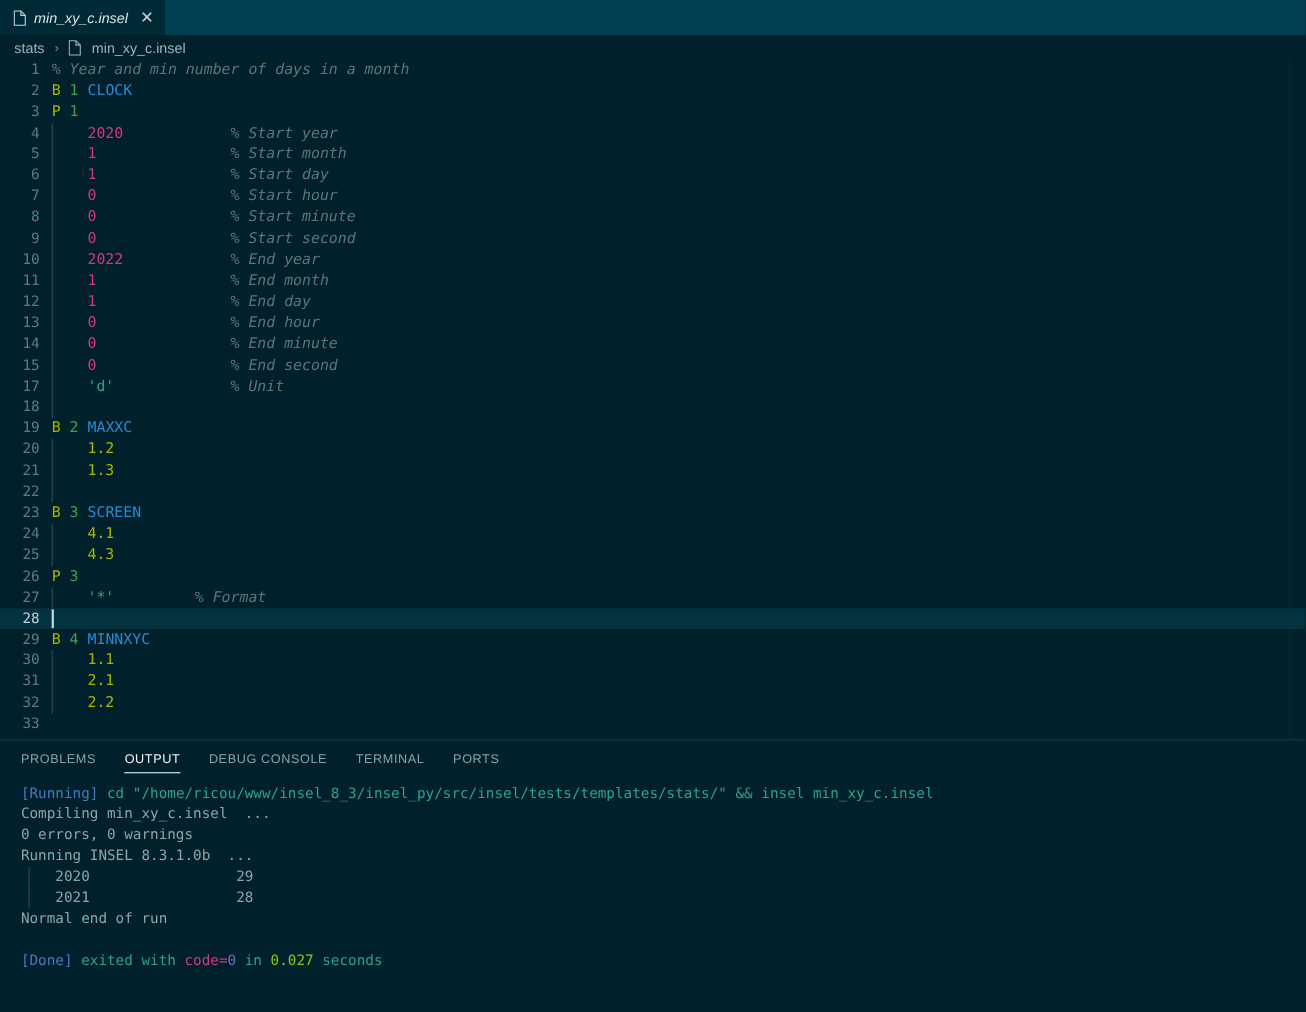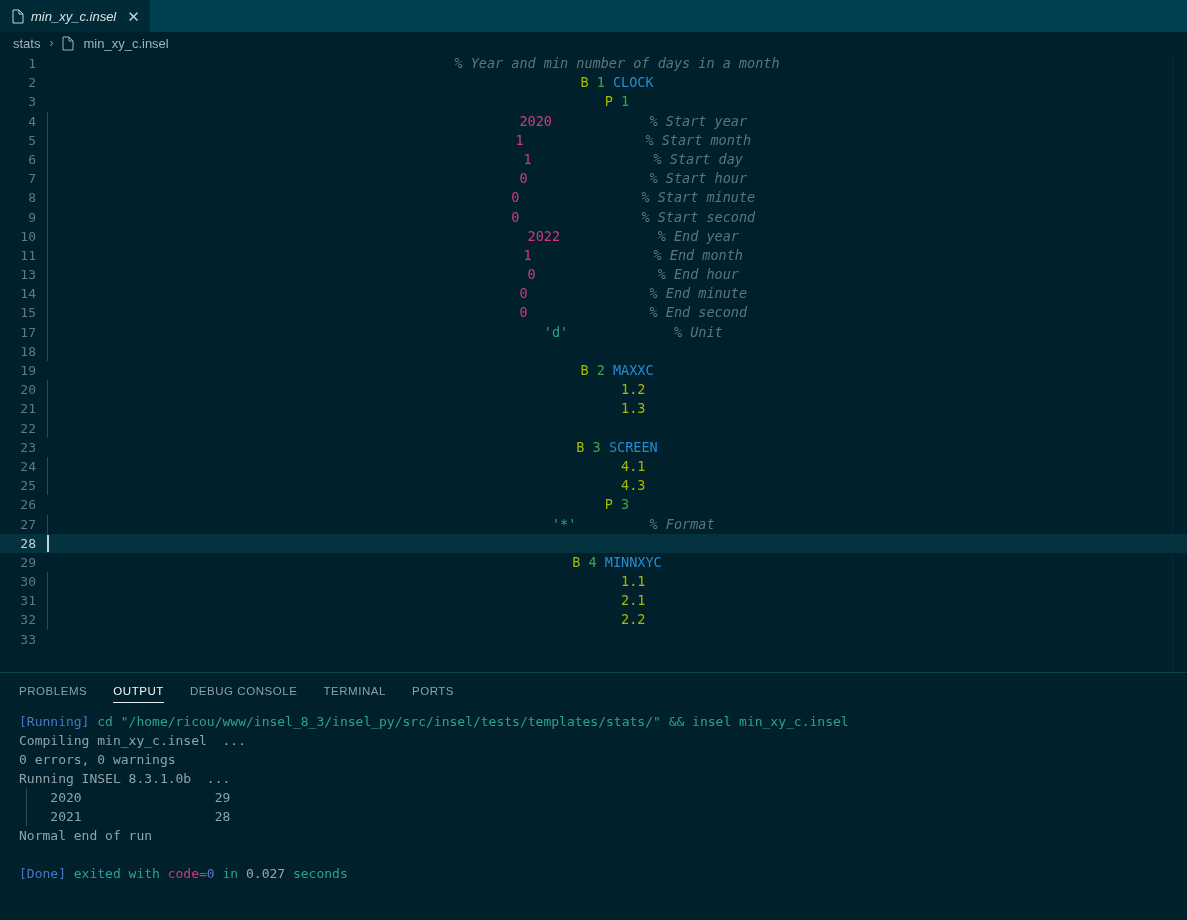--- a/index.html
+++ b/index.html
@@ -94,21 +94,21 @@
   .gutter {
     width: 47px;
     flex: 0 0 47px;
     text-align: right;
     padding-right: 11px;
     color: #64787d;
     font-size: 13px;
     user-select: none;
   }
   .active .gutter { color: #c3d2d5; }
-  .content { position: relative; flex: 1 1 auto; text-align: center; }
+  .content { position: relative; flex: 1 1 auto; }
   .indent-guide {
     position: absolute;
     left: 0; top: 0; bottom: 0;
     width: 1px;
     background: #2b4c55;
   }
   .caret {
     position: absolute;
     left: 0; top: 1px;
     width: 2px; height: 17px;
@@ -169,21 +169,21 @@
     width: 1px;
     background: #2b4c55;
   }
   .o-run     { color: #4878c0; }
   .o-cmd     { color: #2aa198; }
   .o-plain   { color: #8fa4a8; }
   .o-done    { color: #4878c0; }
   .o-text    { color: #2aa198; }
   .o-code    { color: #d33682; }
   .o-zero    { color: #6c71c4; }
-  .o-num     { color: #a3a3a3; }
+  .o-num     { color: #84cc16; }
 </style>
 </head>
 <body>
 
 <div class="tabbar">
   <div class="tab">
     <span class="file-glyph">
       <svg width="12" height="15" viewBox="0 0 12 15">
         <path d="M1 1 h6 l4 4 v9 h-10 z" fill="none" stroke="#c3d2d5" stroke-width="1"></path>
         <path d="M7 1 v4 h4" fill="none" stroke="#c3d2d5" stroke-width="1"></path>
@@ -212,20 +212,21 @@
     <div class="code-line"><div class="gutter">2</div><div class="content"><span class="txt c-keyword">B</span><span class="txt c-plain"> </span><span class="txt c-blocknum">1</span><span class="txt c-plain"> </span><span class="txt c-name">CLOCK</span></div></div>
     <div class="code-line"><div class="gutter">3</div><div class="content"><span class="txt c-keyword">P</span><span class="txt c-plain"> </span><span class="txt c-blocknum">1</span></div></div>
     <div class="code-line"><div class="gutter">4</div><div class="content"><div class="indent-guide"></div><span class="txt c-int">    2020            </span><span class="txt c-comment">% Start year</span></div></div>
     <div class="code-line"><div class="gutter">5</div><div class="content"><div class="indent-guide"></div><span class="txt c-int">    1               </span><span class="txt c-comment">% Start month</span></div></div>
     <div class="code-line"><div class="gutter">6</div><div class="content"><div class="indent-guide"></div><span class="txt c-int">    1               </span><span class="txt c-comment">% Start day</span></div></div>
     <div class="code-line"><div class="gutter">7</div><div class="content"><div class="indent-guide"></div><span class="txt c-int">    0               </span><span class="txt c-comment">% Start hour</span></div></div>
     <div class="code-line"><div class="gutter">8</div><div class="content"><div class="indent-guide"></div><span class="txt c-int">    0               </span><span class="txt c-comment">% Start minute</span></div></div>
     <div class="code-line"><div class="gutter">9</div><div class="content"><div class="indent-guide"></div><span class="txt c-int">    0               </span><span class="txt c-comment">% Start second</span></div></div>
     <div class="code-line"><div class="gutter">10</div><div class="content"><div class="indent-guide"></div><span class="txt c-int">    2022            </span><span class="txt c-comment">% End year</span></div></div>
     <div class="code-line"><div class="gutter">11</div><div class="content"><div class="indent-guide"></div><span class="txt c-int">    1               </span><span class="txt c-comment">% End month</span></div></div>
+    <div class="code-line"><div class="gutter">12</div><div class="content"><div class="indent-guide"></div><span class="txt c-int">    1               </span><span class="txt c-comment">% End day</span></div></div>
     <div class="code-line"><div class="gutter">13</div><div class="content"><div class="indent-guide"></div><span class="txt c-int">    0               </span><span class="txt c-comment">% End hour</span></div></div>
     <div class="code-line"><div class="gutter">14</div><div class="content"><div class="indent-guide"></div><span class="txt c-int">    0               </span><span class="txt c-comment">% End minute</span></div></div>
     <div class="code-line"><div class="gutter">15</div><div class="content"><div class="indent-guide"></div><span class="txt c-int">    0               </span><span class="txt c-comment">% End second</span></div></div>
     <div class="code-line"><div class="gutter">17</div><div class="content"><div class="indent-guide"></div><span class="txt c-string">    'd'             </span><span class="txt c-comment">% Unit</span></div></div>
     <div class="code-line"><div class="gutter">18</div><div class="content"><div class="indent-guide"></div></div></div>
     <div class="code-line"><div class="gutter">19</div><div class="content"><span class="txt c-keyword">B</span><span class="txt c-plain"> </span><span class="txt c-blocknum">2</span><span class="txt c-plain"> </span><span class="txt c-name">MAXXC</span></div></div>
     <div class="code-line"><div class="gutter">20</div><div class="content"><div class="indent-guide"></div><span class="txt c-float">    1.2</span></div></div>
     <div class="code-line"><div class="gutter">21</div><div class="content"><div class="indent-guide"></div><span class="txt c-float">    1.3</span></div></div>
     <div class="code-line"><div class="gutter">22</div><div class="content"><div class="indent-guide"></div></div></div>
     <div class="code-line"><div class="gutter">23</div><div class="content"><span class="txt c-keyword">B</span><span class="txt c-plain"> </span><span class="txt c-blocknum">3</span><span class="txt c-plain"> </span><span class="txt c-name">SCREEN</span></div></div>

